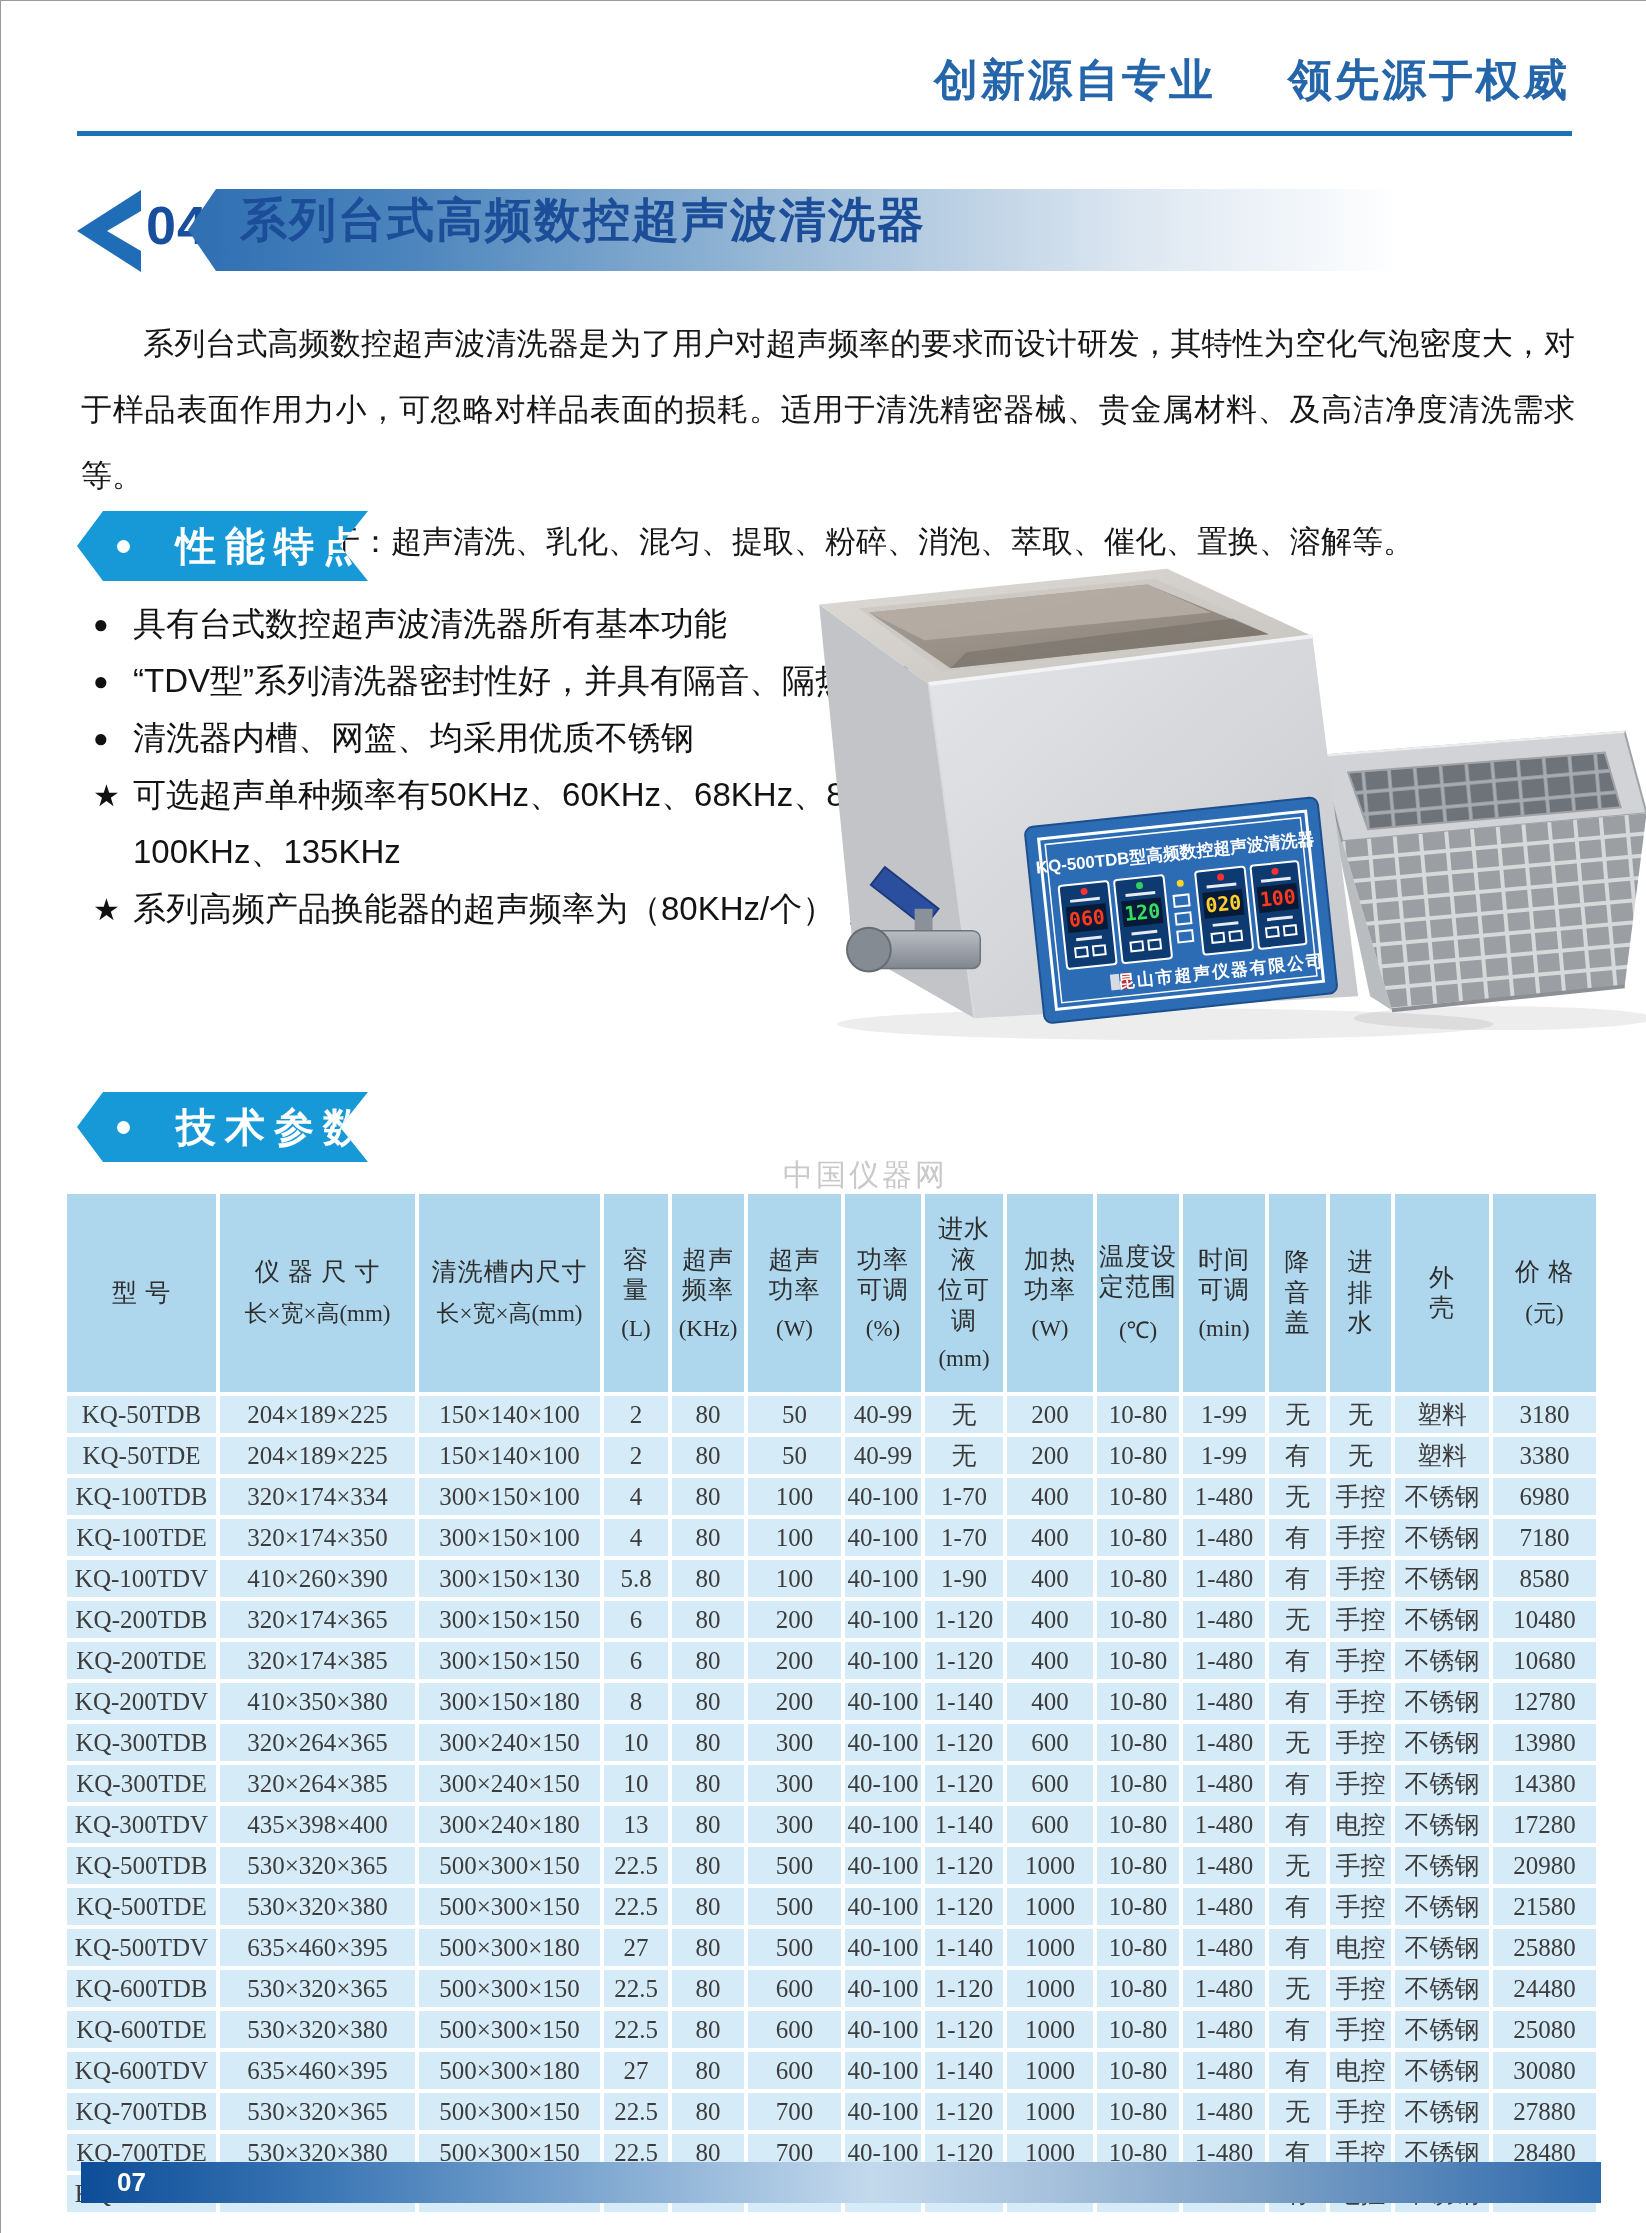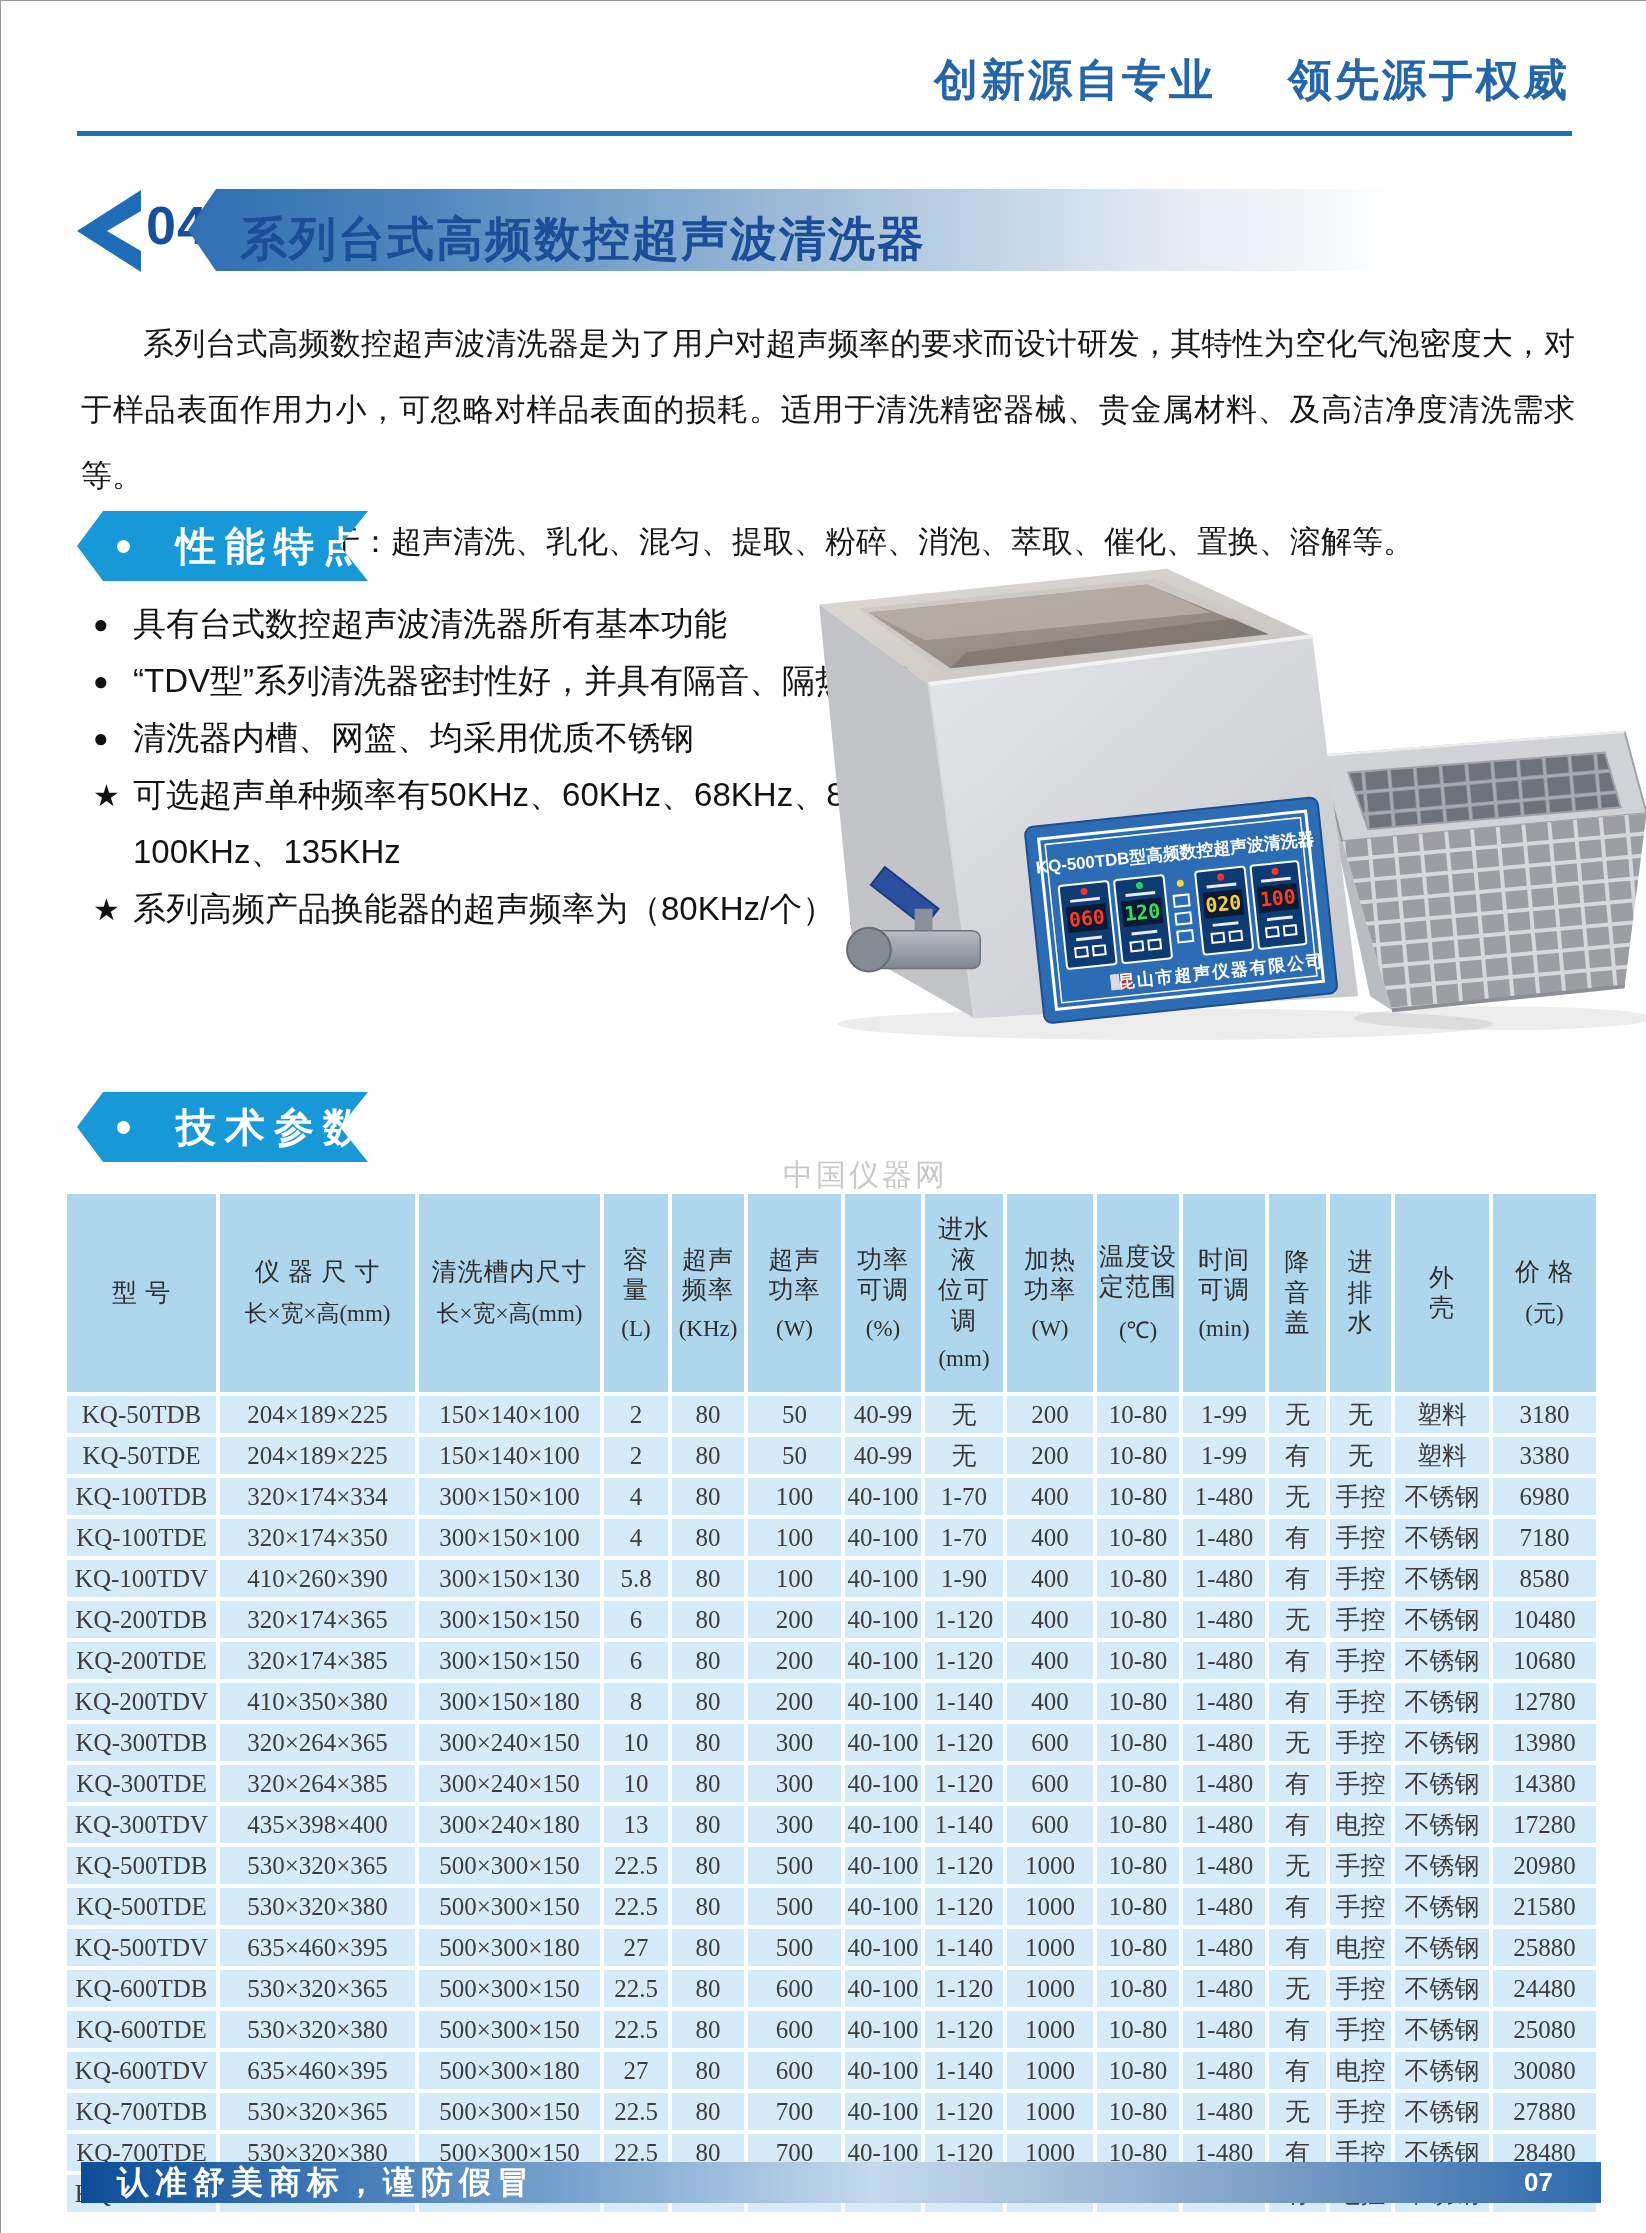--- a/index.html
+++ b/index.html
@@ -13,21 +13,21 @@
   .slogan .gap{display:inline-block;width:72px;}
   .top-rule{position:absolute;left:76px;right:74px;top:130px;height:5px;background:#1b73b4;}
 
   
   .chev04{position:absolute;left:76px;top:189px;width:64px;height:82px;}
   .num04{position:absolute;left:145px;top:193px;font-size:54px;font-weight:bold;
          color:#174f9c;letter-spacing:1px;}
   .title-banner{position:absolute;left:187px;top:188px;width:1264px;height:82px;
         background:linear-gradient(90deg,#2e6eb2 0%,#4d86bd 18%,#9dbcd8 48%,#dde7f1 75%,#ffffff 96%);
         clip-path:polygon(0 50%,28px 0,100% 0,100% 100%,28px 100%);
-        display:flex;align-items:flex-end;padding-left:52px;box-sizing:border-box;}
+        display:flex;align-items:flex-start;padding-left:52px;box-sizing:border-box;}
   .title-banner .txt{font-size:47px;font-weight:bold;color:#1c4d98;letter-spacing:2px;white-space:nowrap;}
 
   
   .intro{position:absolute;left:80px;top:310px;width:1494px;font-size:31px;
          line-height:66px;color:#161616;text-align:justify;font-weight:500;}
   .intro p{margin:0;text-indent:2em;}
 
   
   .flag{position:absolute;left:76px;width:291px;height:70px;background:#1899d7;
         clip-path:polygon(0 50%,26px 0,100% 0,calc(100% - 28px) 50%,100% 100%,26px 100%);
@@ -681,18 +681,17 @@
             <td>有</td>
             <td>电控</td>
             <td>不锈钢</td>
             <td>34180</td>
           </tr>
         </tbody>
     </table>
   </div>
 
   <div class="footer-bar">
-    <span class="ftxt">认准舒美商标，谨防假冒</span>
     <span class="fpage">07</span>
   </div>
 
 </div>
 
 
 </body></html>

